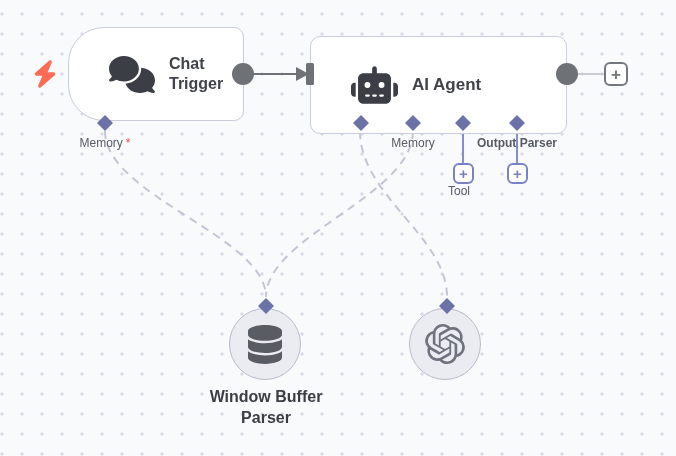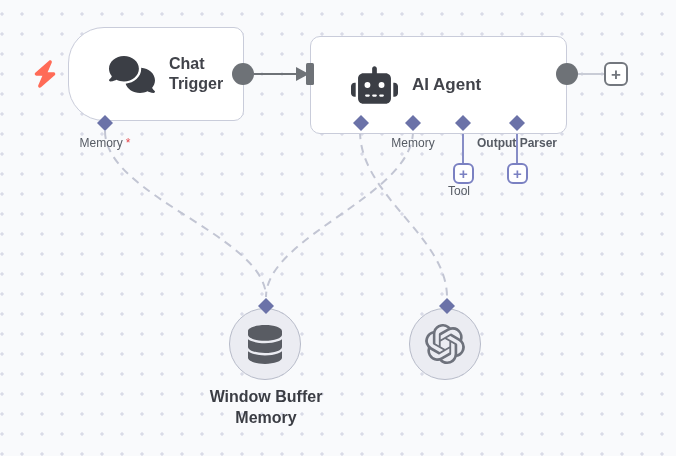--- a/index.html
+++ b/index.html
@@ -164,21 +164,21 @@
   </div>
   <div class="sub-circle sub-openai">
     <span class="node-icon">
       <svg width="40" height="40" viewBox="0 0 24 24">
         <path fill="#6e727c" d="M22.2819 9.8211a5.9847 5.9847 0 0 0-.5157-4.9108 6.0462 6.0462 0 0 0-6.5098-2.9A6.0651 6.0651 0 0 0 4.9807 4.1818a5.9847 5.9847 0 0 0-3.9977 2.9 6.0462 6.0462 0 0 0 .7427 7.0966 5.98 5.98 0 0 0 .511 4.9107 6.051 6.051 0 0 0 6.5146 2.9001A5.9847 5.9847 0 0 0 13.2599 24a6.0557 6.0557 0 0 0 5.7718-4.2058 5.9894 5.9894 0 0 0 3.9977-2.9001 6.0557 6.0557 0 0 0-.7475-7.0729zm-9.022 12.6081a4.4755 4.4755 0 0 1-2.8764-1.0408l.1419-.0804 4.7783-2.7582a.7948.7948 0 0 0 .3927-.6813v-6.7369l2.02 1.1686a.071.071 0 0 1 .038.052v5.5826a4.504 4.504 0 0 1-4.4945 4.4944zm-9.6607-4.1254a4.4708 4.4708 0 0 1-.5346-3.0137l.142.0852 4.783 2.7582a.7712.7712 0 0 0 .7806 0l5.8428-3.3685v2.3324a.0804.0804 0 0 1-.0332.0615L9.74 19.9502a4.4992 4.4992 0 0 1-6.1408-1.6464zM2.3408 7.8956a4.485 4.485 0 0 1 2.3655-1.9728V11.6a.7664.7664 0 0 0 .3879.6765l5.8144 3.3543-2.0201 1.1685a.0757.0757 0 0 1-.071 0l-4.8303-2.7865A4.504 4.504 0 0 1 2.3408 7.8956zm16.5963 3.8558L13.1038 8.364 15.1192 7.2a.0757.0757 0 0 1 .071 0l4.8303 2.7913a4.4944 4.4944 0 0 1-.6765 8.1042v-5.6772a.79.79 0 0 0-.407-.667zm2.0107-3.0231l-.142-.0852-4.7735-2.7818a.7759.7759 0 0 0-.7854 0L9.409 9.2297V6.8974a.0662.0662 0 0 1 .0284-.0615l4.8303-2.7866a4.4992 4.4992 0 0 1 6.6802 4.66zM8.3065 12.863l-2.02-1.1638a.0804.0804 0 0 1-.038-.0567V6.0742a4.4992 4.4992 0 0 1 7.3757-3.4537l-.142.0805L8.704 5.459a.7948.7948 0 0 0-.3927.6813zm1.0976-2.3654l2.602-1.4998 2.6069 1.4998v2.9994l-2.5974 1.4997-2.6067-1.4997Z"></path>
       </svg>
     </span>
   </div>
 
   <div class="sub-label sub-label-wbm">Window Buffer
-Memory</div>
+Parser</div>
 
   <svg class="layer diamond-layer">
     <polygon points="105,115 113,123 105,131 97,123" fill="#6b72a8"></polygon>
     <polygon points="361,115 369,123 361,131 353,123" fill="#6b72a8"></polygon>
     <polygon points="413,115 421,123 413,131 405,123" fill="#6b72a8"></polygon>
     <polygon points="463,115 471,123 463,131 455,123" fill="#6b72a8"></polygon>
     <polygon points="517,115 525,123 517,131 509,123" fill="#6b72a8"></polygon>
     <polygon points="266,298 274,306 266,314 258,306" fill="#6b72a8"></polygon>
     <polygon points="447,298 455,306 447,314 439,306" fill="#6b72a8"></polygon>
   </svg>

